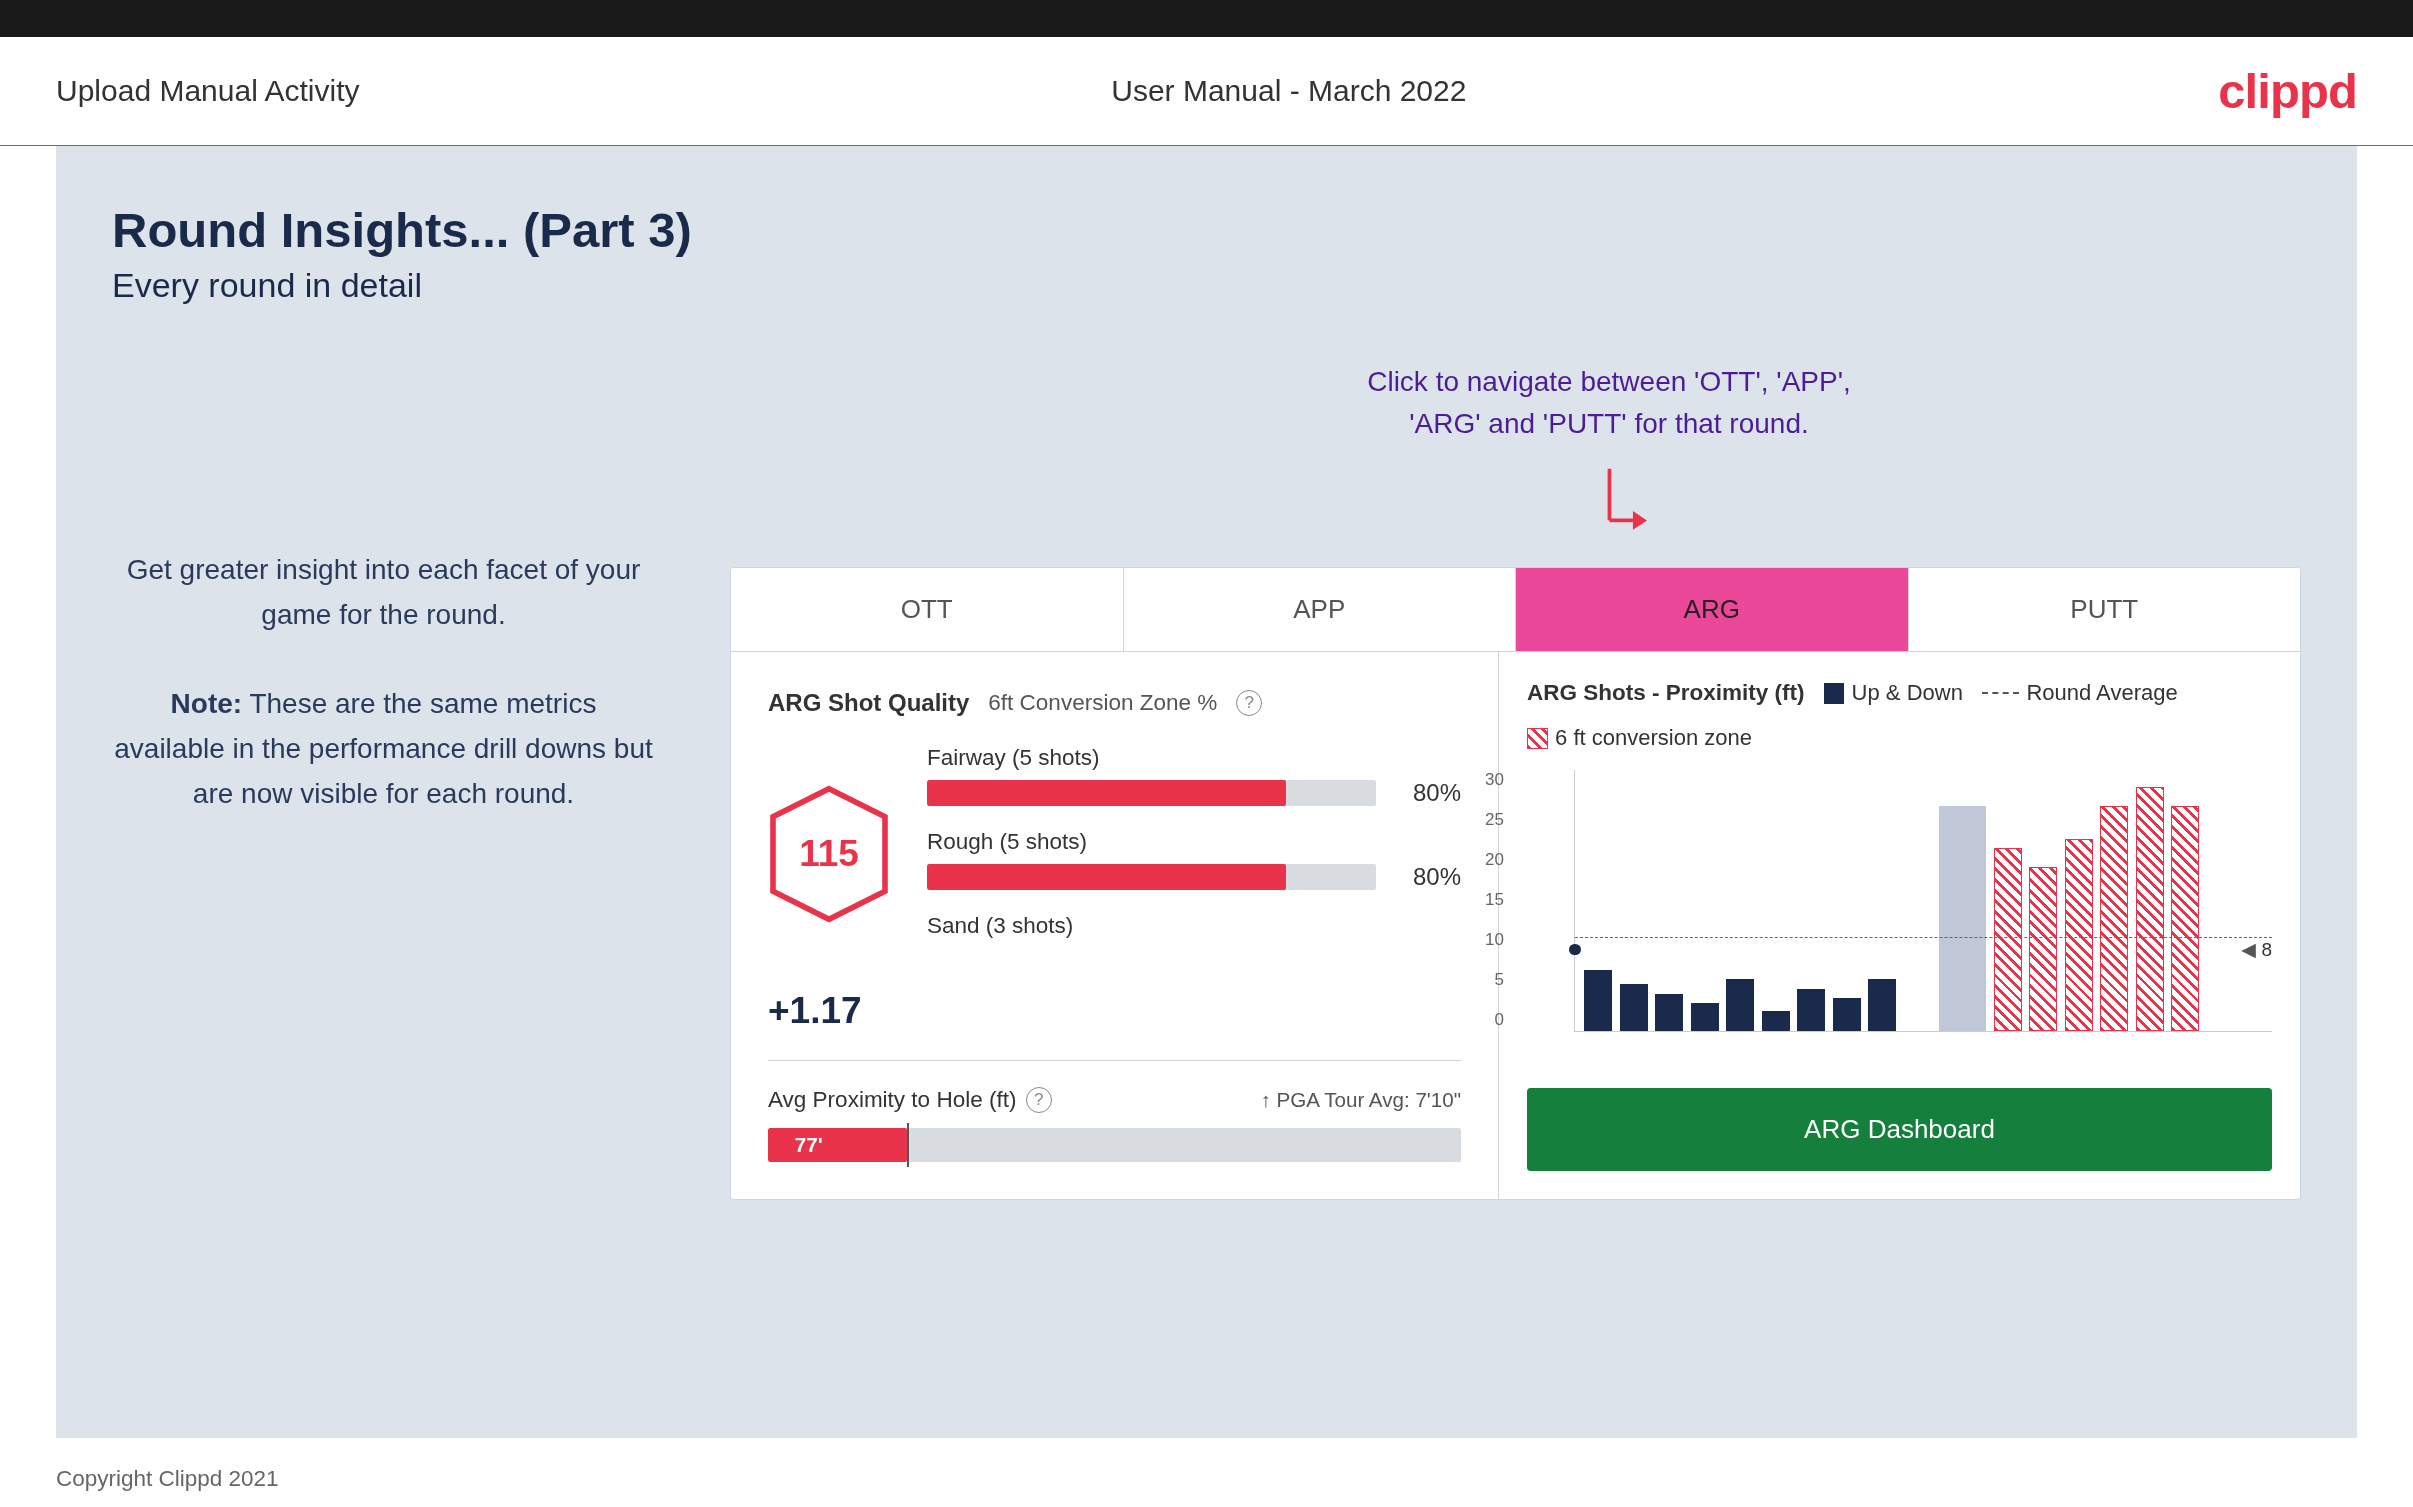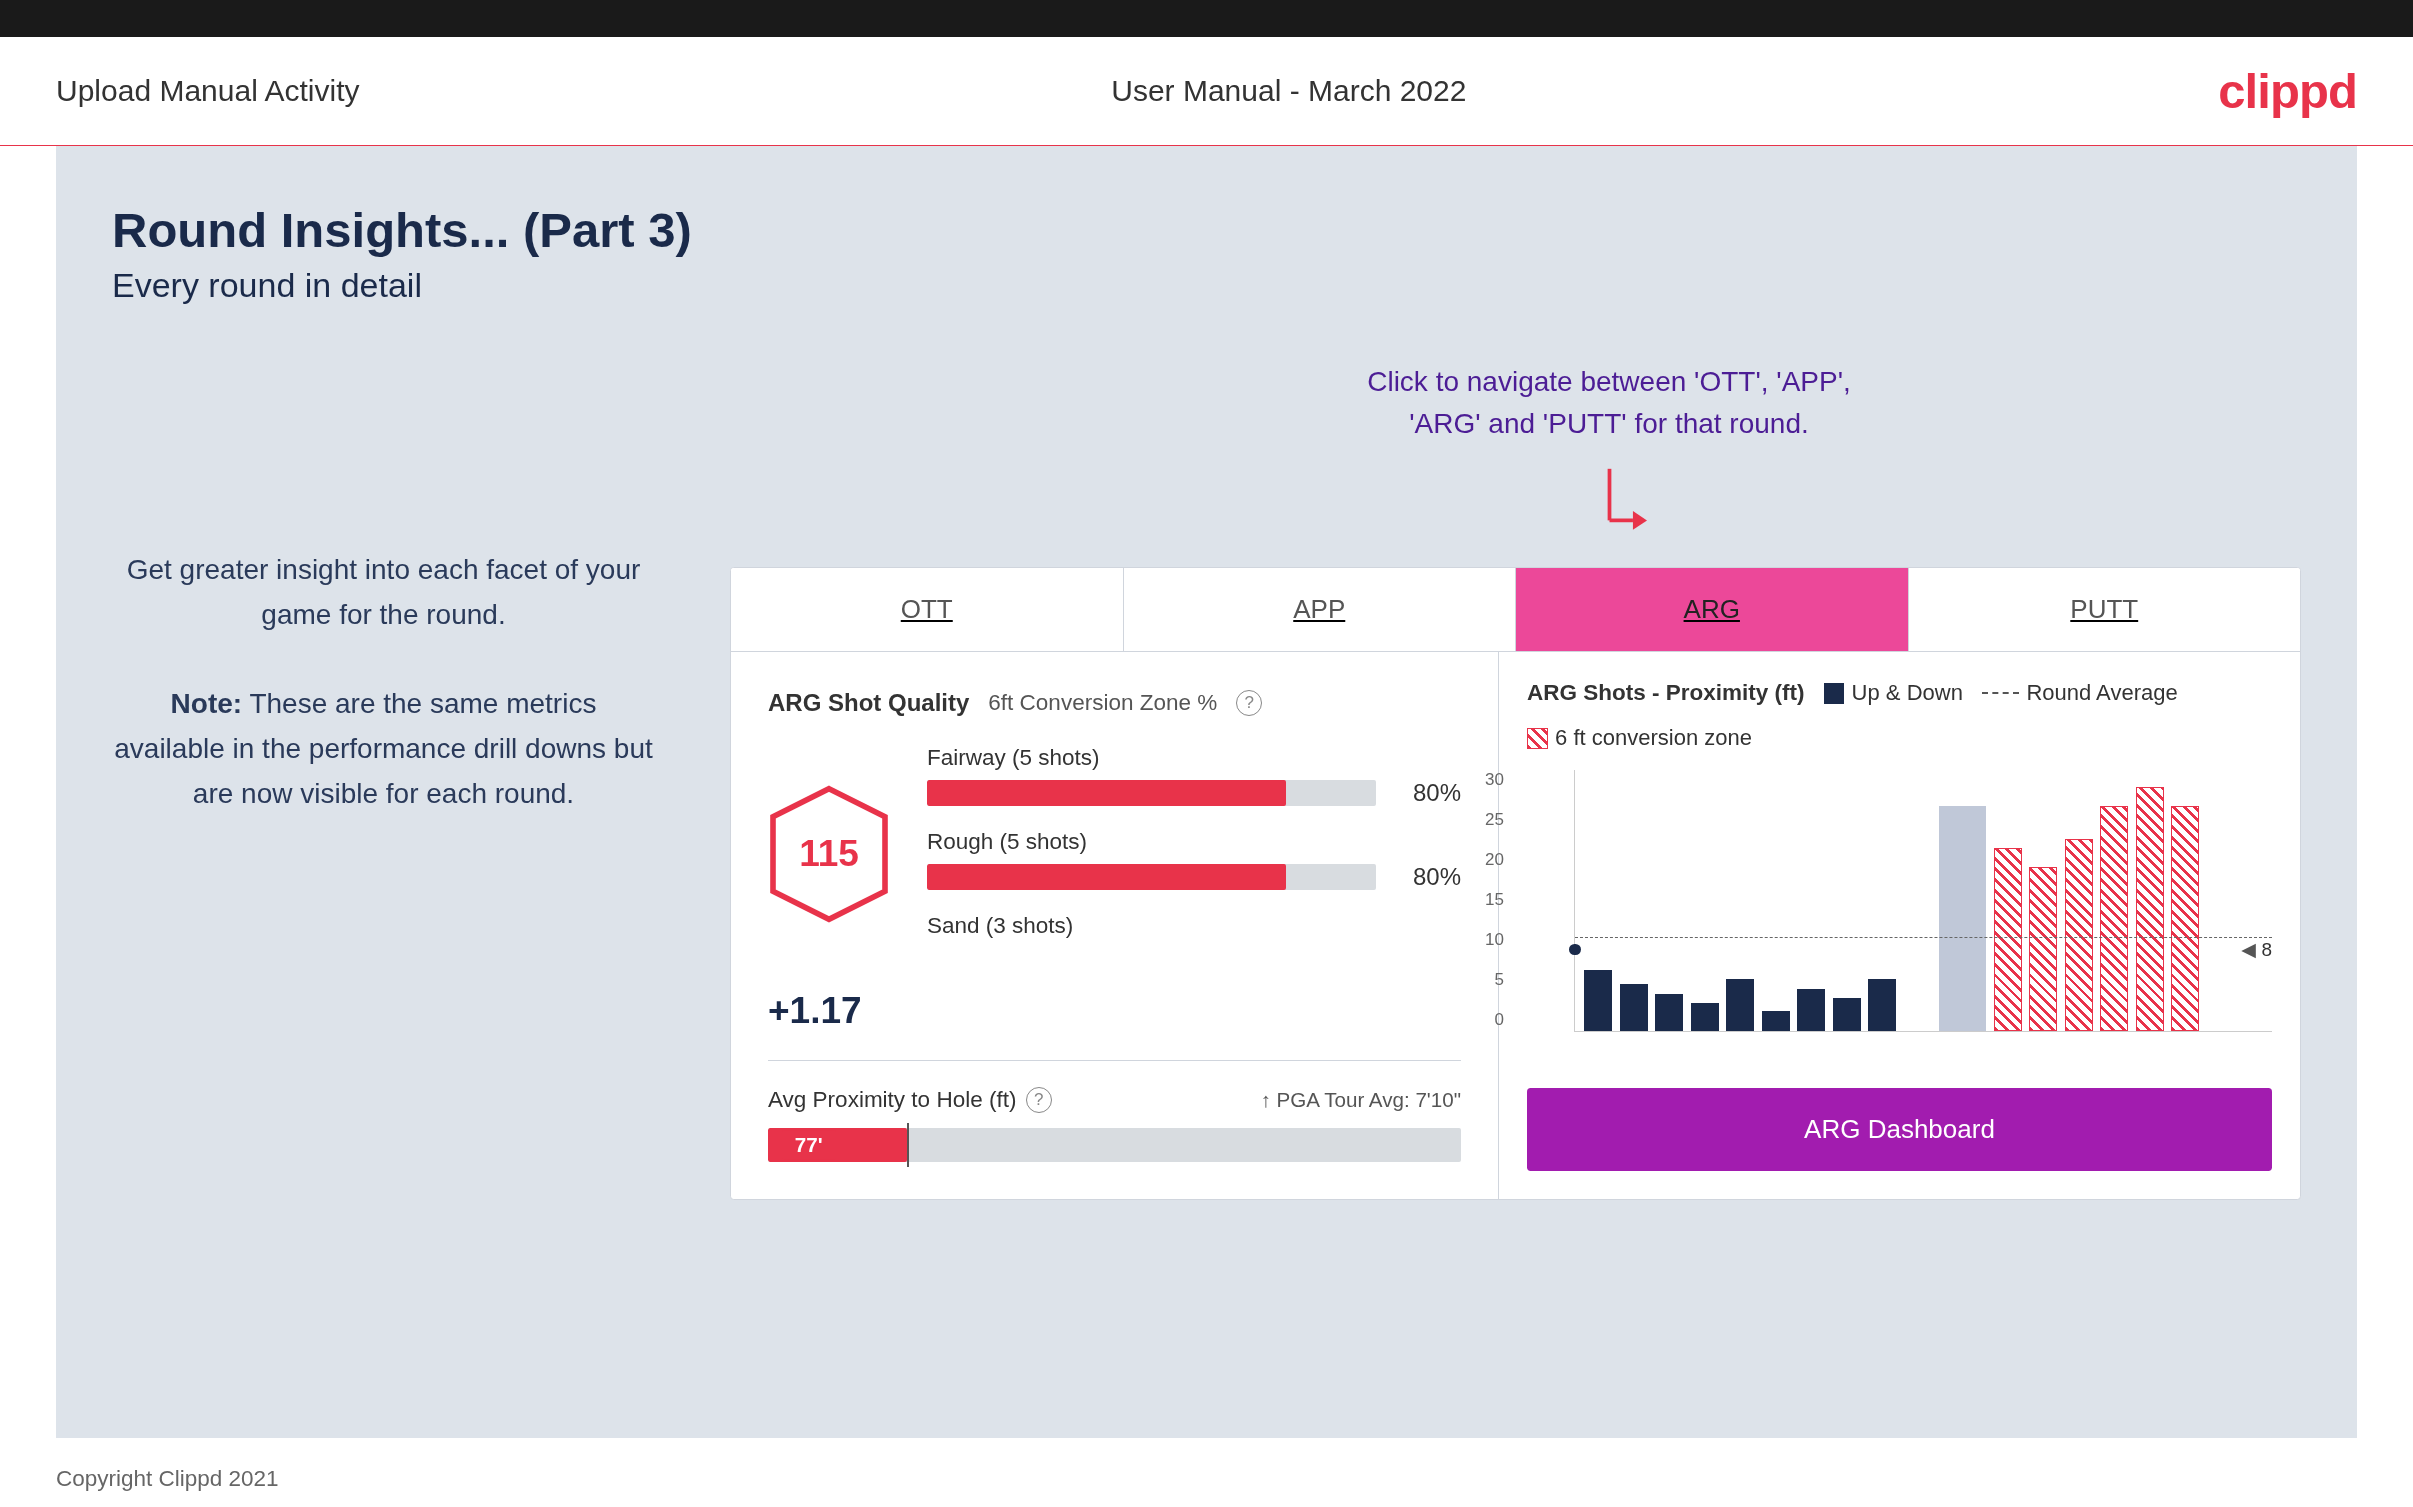--- a/index.html
+++ b/index.html
@@ -124,21 +124,20 @@
       background: #fff;
       border: 0.9px solid #d0d5dd;
       border-radius: 3.7px;
       overflow: hidden;
     }
 
     
     .tabs {
       display: flex;
       border-bottom: 0.9px solid #d0d5dd;
-      text-decoration: underline;
     }
 
     .tab {
       flex: 1;
       text-align: center;
       padding: 26px 0;
       font-size: 26px;
       color: #555;
       cursor: pointer;
       border-right: 0.9px solid #d0d5dd;
@@ -477,21 +476,21 @@
       margin-left: auto;
       font-size: 19px;
       color: #333;
       display: flex;
       align-items: center;
       gap: 5.6px;
     }
 
     
     .dashboard-btn {
-      background: #a21caf;
+      background: #15803d;
       color: #fff;
       text-align: center;
       padding: 26px;
       font-size: 26px;
       font-weight: 500;
       cursor: pointer;
       border-radius: 3.7px;
       margin-top: 19px;
     }
 

